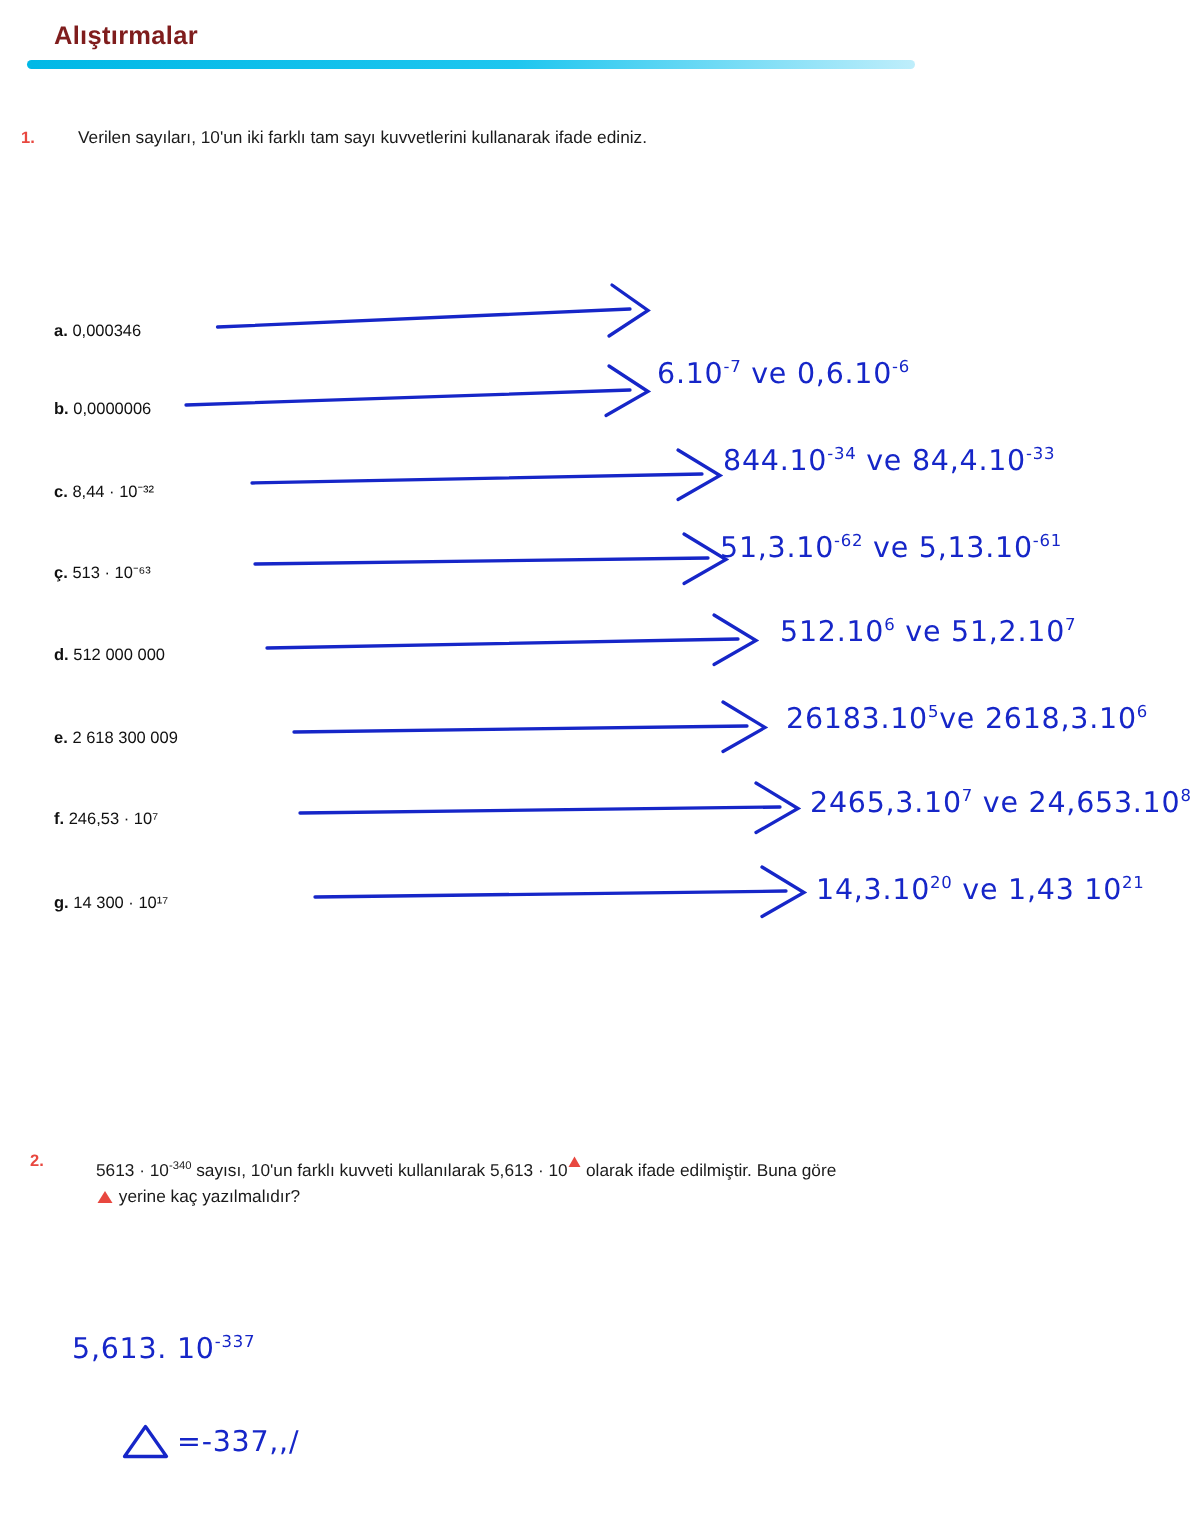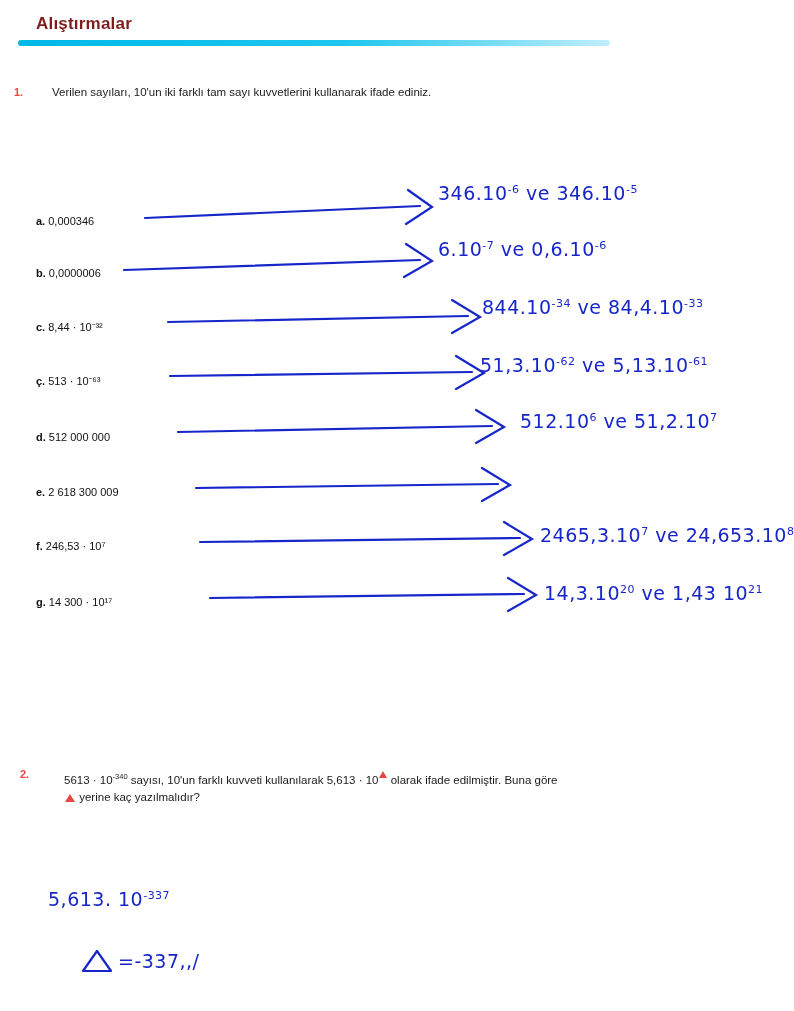--- a/index.html
+++ b/index.html
@@ -128,40 +128,40 @@
       <path d="M482,318 L510,335 L482,351"></path>
 
       <path d="M200,392 L520,388"></path>
       <path d="M504,372 L532,389 L504,405"></path>
 
       <path d="M210,448 L524,444"></path>
       <path d="M508,428 L536,445 L508,461"></path>
     </g>
   </svg>
 
-  <div class="hw" style="left:438px;top:182px">
-    <span>346.10</span><sup>-6</sup><span> ve  346.10</span><sup>-5</sup>
-  </div>
 
   <div class="hw" style="left:438px;top:238px">
     <span>6.10</span><sup>-7</sup><span> ve  0,6.10</span><sup>-6</sup>
   </div>
 
   <div class="hw" style="left:482px;top:296px">
     <span>844.10</span><sup>-34</sup><span> ve  84,4.10</span><sup>-33</sup>
   </div>
 
   <div class="hw" style="left:480px;top:354px">
     <span>51,3.10</span><sup>-62</sup><span> ve  5,13.10</span><sup>-61</sup>
   </div>
 
   <div class="hw" style="left:520px;top:410px">
     <span>512.10</span><sup>6</sup><span> ve   51,2.10</span><sup>7</sup>
   </div>
 
+  <div class="hw" style="left:524px;top:468px">
+    <span>26183.10</span><sup>5</sup><span>ve  2618,3.10</span><sup>6</sup>
+  </div>
 
   <div class="hw" style="left:540px;top:524px">
     <span>2465,3.10</span><sup>7</sup><span> ve  24,653.10</span><sup>8</sup>
   </div>
 
   <div class="hw" style="left:544px;top:582px">
     <span>14,3.10</span><sup>20</sup><span> ve  1,43 10</span><sup>21</sup>
   </div>
 
   <div class="q-num" id="q2-num">2.</div>

